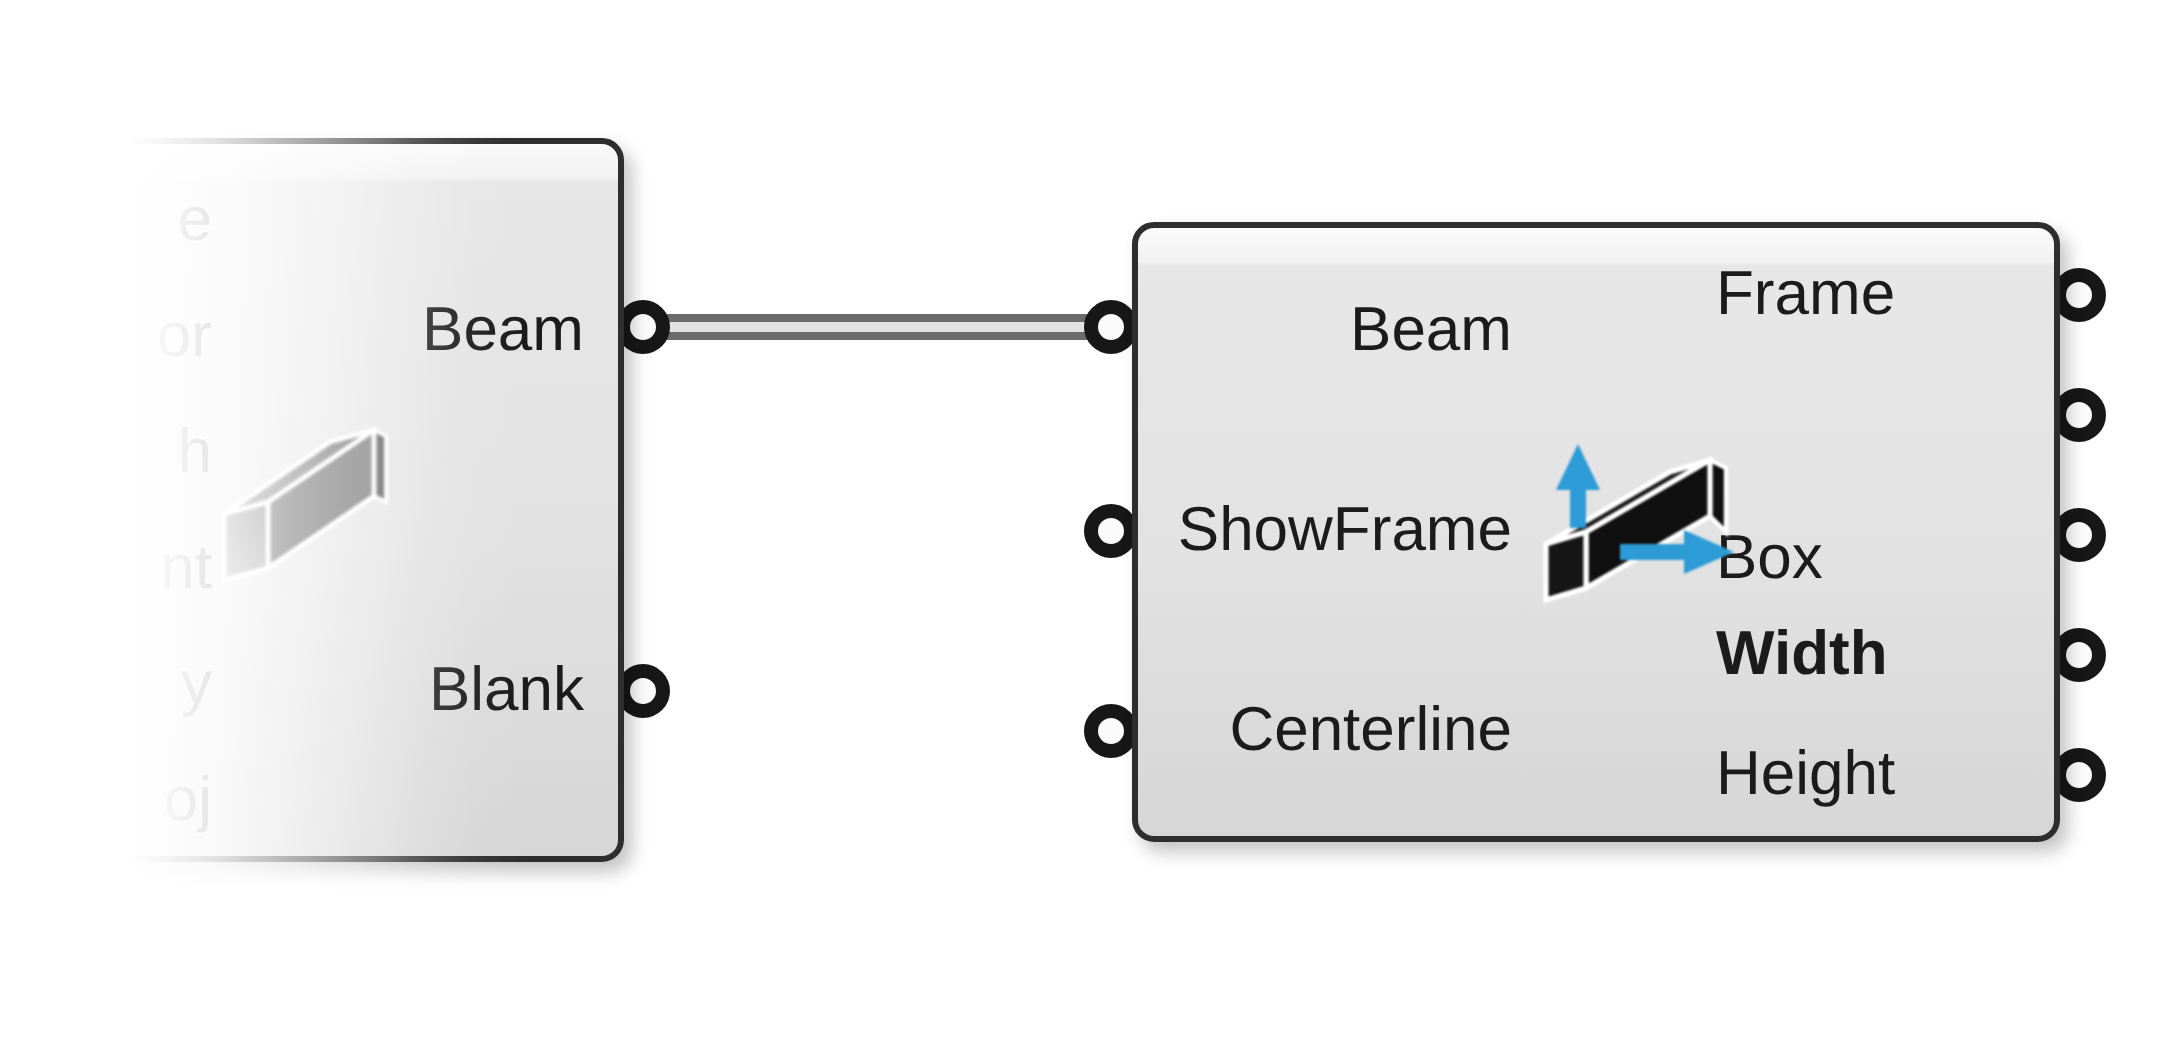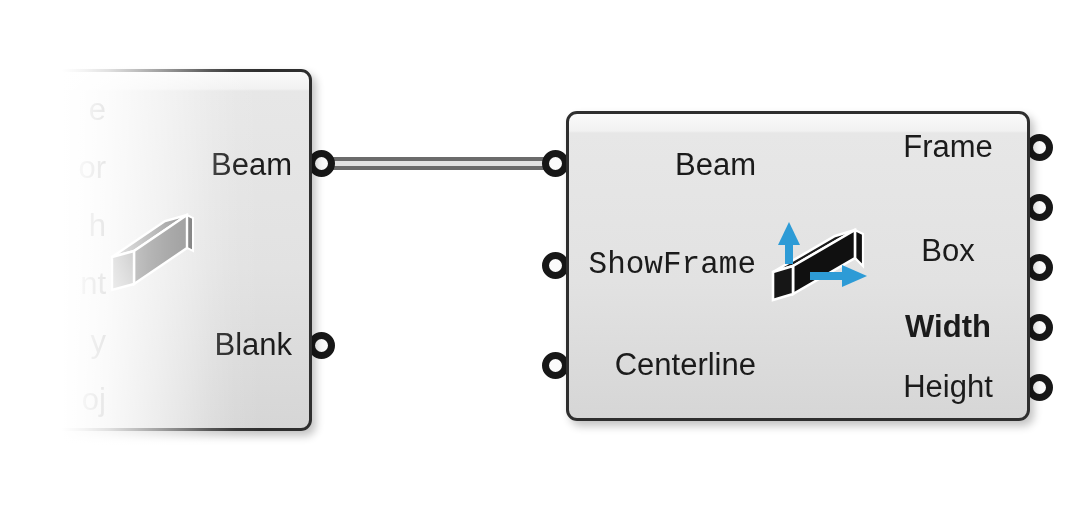--- a/index.html
+++ b/index.html
@@ -25,21 +25,21 @@
     position:absolute; box-sizing:border-box; z-index:3;
     border:3px solid #2e2e2e; border-radius:11px;
     background:linear-gradient(180deg,#fafafa 0px,#f1f1f1 17px,#e7e7e7 19px,#e2e2e2 55%,#d6d6d6 100%);
     box-shadow:4px 5px 9px rgba(0,0,0,0.24);
   }
   #left-body{ left:-36px; top:69px; width:348px; height:362px; }
   #right-body{ left:566px; top:111px; width:464px; height:310px; }
   
   .plabel{
     position:absolute; z-index:4; font-size:31px; line-height:33px;
-    white-space:nowrap; color:#1b1b1b;text-align:center;
+    white-space:nowrap; color:#1b1b1b;
   }
   .r{ text-align:right; }
   .faded-label{ color:#4a4a4a; }
   
   .icon-svg{ position:absolute; z-index:4; }
   #left-beam-icon{ left:110px; top:208px; filter:blur(0.7px); }
   #right-beam-icon{ left:766px; top:218px; filter:blur(0.4px); }
   
   #fade-overlay{
     position:absolute; left:0; top:42px; width:272px; height:430px; z-index:6;
@@ -107,25 +107,25 @@
 
   <div class="port" style="left:1026px; top:134px;"></div>
   <div class="port" style="left:1026px; top:194px;"></div>
   <div class="port" style="left:1026px; top:254px;"></div>
   <div class="port" style="left:1026px; top:314px;"></div>
   <div class="port" style="left:1026px; top:374px;"></div>
 
   <div id="right-body" class="comp-body"></div>
 
   <div class="plabel r" style="left:556px; top:148px; width:200px;">Beam</div>
-  <div class="plabel r" style="left:556px; top:248px; width:200px;font-family:Liberation Mono, monospace;">ShowFrame</div>
+  <div class="plabel r" style="left:556px; top:248px; width:200px;">ShowFrame</div>
   <div class="plabel r" style="left:556px; top:348px; width:200px;">Centerline</div>
 
   <div class="plabel" style="left:858px; top:130px; width:180px;">Frame</div>
-  <div class="plabel" style="left:858px; top:234px; width:180px;">Box</div>
+  <div class="plabel" style="left:858px; top:262px; width:180px;">Box</div>
   <div class="plabel" style="left:858px; top:310px; width:180px;font-weight:bold;">Width</div>
   <div class="plabel" style="left:858px; top:370px; width:180px;">Height</div>
 
   <svg id="right-beam-icon" class="icon-svg" width="104" height="94" viewBox="0 0 104 94">
 
     <g>
       <polygon points="7,54 27,48 89,12 69,18" fill="#1b1b1b" stroke="#ffffff" stroke-width="2.6"></polygon>
       <polygon points="89,12 97,16 97,48 89,40" fill="#0f0f0f" stroke="#ffffff" stroke-width="2.2"></polygon>
       <polygon points="27,48 89,12 89,40 27,76" fill="#101010" stroke="#ffffff" stroke-width="2.6"></polygon>
       <polygon points="7,54 27,48 27,76 7,82" fill="#161616" stroke="#ffffff" stroke-width="2.6"></polygon>

